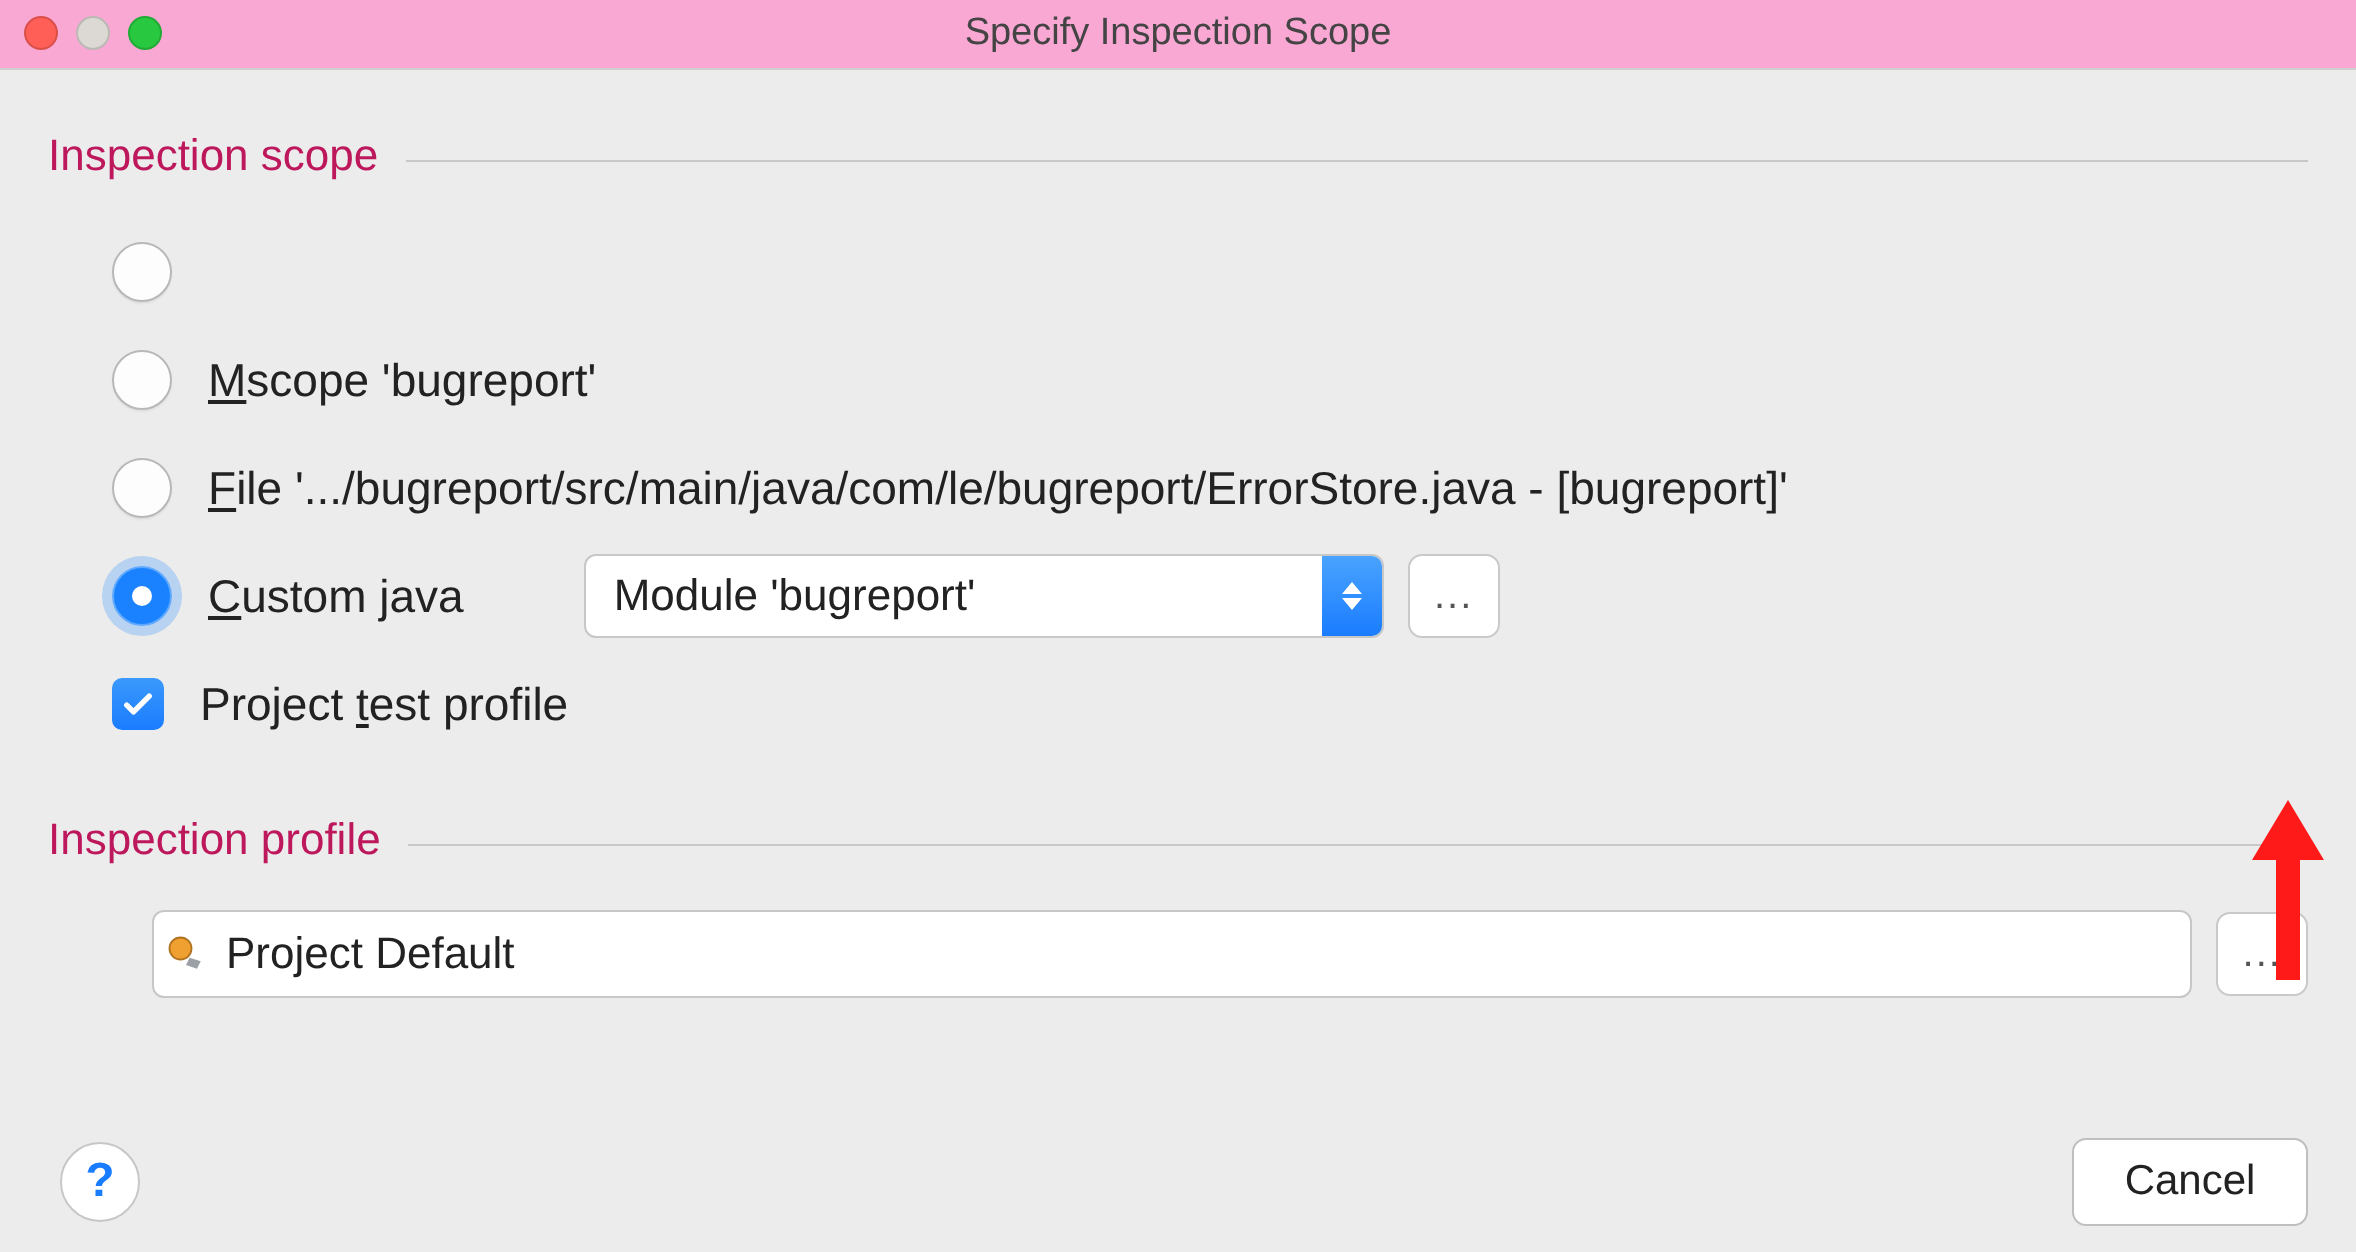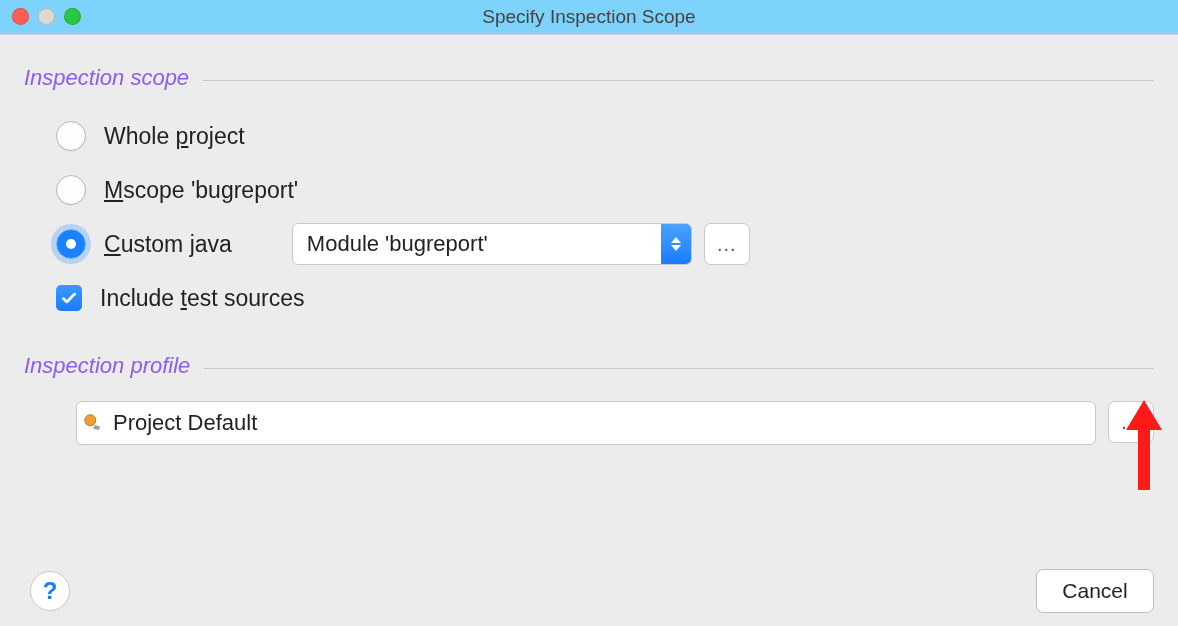--- a/index.html
+++ b/index.html
@@ -13,21 +13,21 @@
     color: #222;
     overflow: hidden;
     position: relative;
   }
   .titlebar {
     height: 34px;
     display: flex;
     align-items: center;
     justify-content: center;
     position: relative;
-    background: #7dd3fc;
+    background: #f9a8d4;
   }
   .titlebar .title {
     font-size: 19px;
     color: #444;
   }
   .traffic-lights {
     position: absolute;
     left: 12px;
     top: 8px;
     display: flex;
@@ -54,23 +54,22 @@
   }
 
   .section-header {
     display: flex;
     align-items: center;
     margin-top: 14px;
     margin-bottom: 18px;
   }
   .section-header .label {
     font-size: 22px;
-    color: #8b5cf6;
+    color: #be185d;
     white-space: nowrap;
-    font-style: italic;
   }
   .section-header .hr {
     flex: 1;
     height: 1px;
     background: #c8c8c8;
     margin-left: 14px;
     margin-top: 4px;
   }
 
   .options {
@@ -268,28 +267,31 @@
 
   <div class="section-header">
     <div class="label">Inspection scope</div>
     <div class="hr"></div>
   </div>
 
   <div class="options">
 
     <div class="opt-row">
       <div class="radio"></div>
-      <div class="opt-label"><span>Whole </span><span class="mnemonic">p</span><span>roject</span></div>
     </div>
 
     <div class="opt-row">
       <div class="radio"></div>
       <div class="opt-label"><span class="mnemonic">M</span><span>scope 'bugreport'</span></div>
     </div>
 
+    <div class="opt-row">
+      <div class="radio"></div>
+      <div class="opt-label"><span class="mnemonic">F</span><span>ile '.../bugreport/src/main/java/com/le/bugreport/ErrorStore.java - [bugreport]'</span></div>
+    </div>
 
     <div class="opt-row">
       <div class="radio selected"></div>
       <div class="opt-label"><span class="mnemonic">C</span><span>ustom java</span></div>
 
       <div class="combo-wrap">
         <div class="combo">
           <div class="combo-text">Module 'bugreport'</div>
           <div class="spinner">
             <div class="arrow up"></div>
@@ -299,31 +301,31 @@
         <div class="ellipsis-btn">...</div>
       </div>
     </div>
 
     <div class="opt-row">
       <div class="checkbox">
         <svg viewBox="0 0 16 16">
             <path d="M3 8.5l3 3 7-7" stroke="#fff" stroke-width="2.4" fill="none" stroke-linecap="round" stroke-linejoin="round"></path>
           </svg>
       </div>
-      <div class="opt-label"><span>Include </span><span class="mnemonic">t</span><span>est sources</span></div>
+      <div class="opt-label"><span>Project </span><span class="mnemonic">t</span><span>est profile</span></div>
     </div>
 
   </div>
 
   <div class="section-header" style="margin-top:28px;">
     <div class="label">Inspection profile</div>
     <div class="hr"></div>
   </div>
 
-  <div style="display:flex; margin-top:22px;">
+  <div style="display:flex; align-items:center; margin-top:22px;">
     <div class="profile-combo">
       <div class="icon">
         <svg width="22" height="22" viewBox="0 0 24 24">
           <circle cx="9" cy="9" r="6" fill="#f0a030" stroke="#b27320" stroke-width="1"></circle>
           <path d="M14 14 l6 2 -2 4 -6-2z" fill="#9aa0a6"></path>
         </svg>
       </div>
       <div class="txt">Project Default</div>
       <div class="spinner">
         <div class="arrow up"></div>

